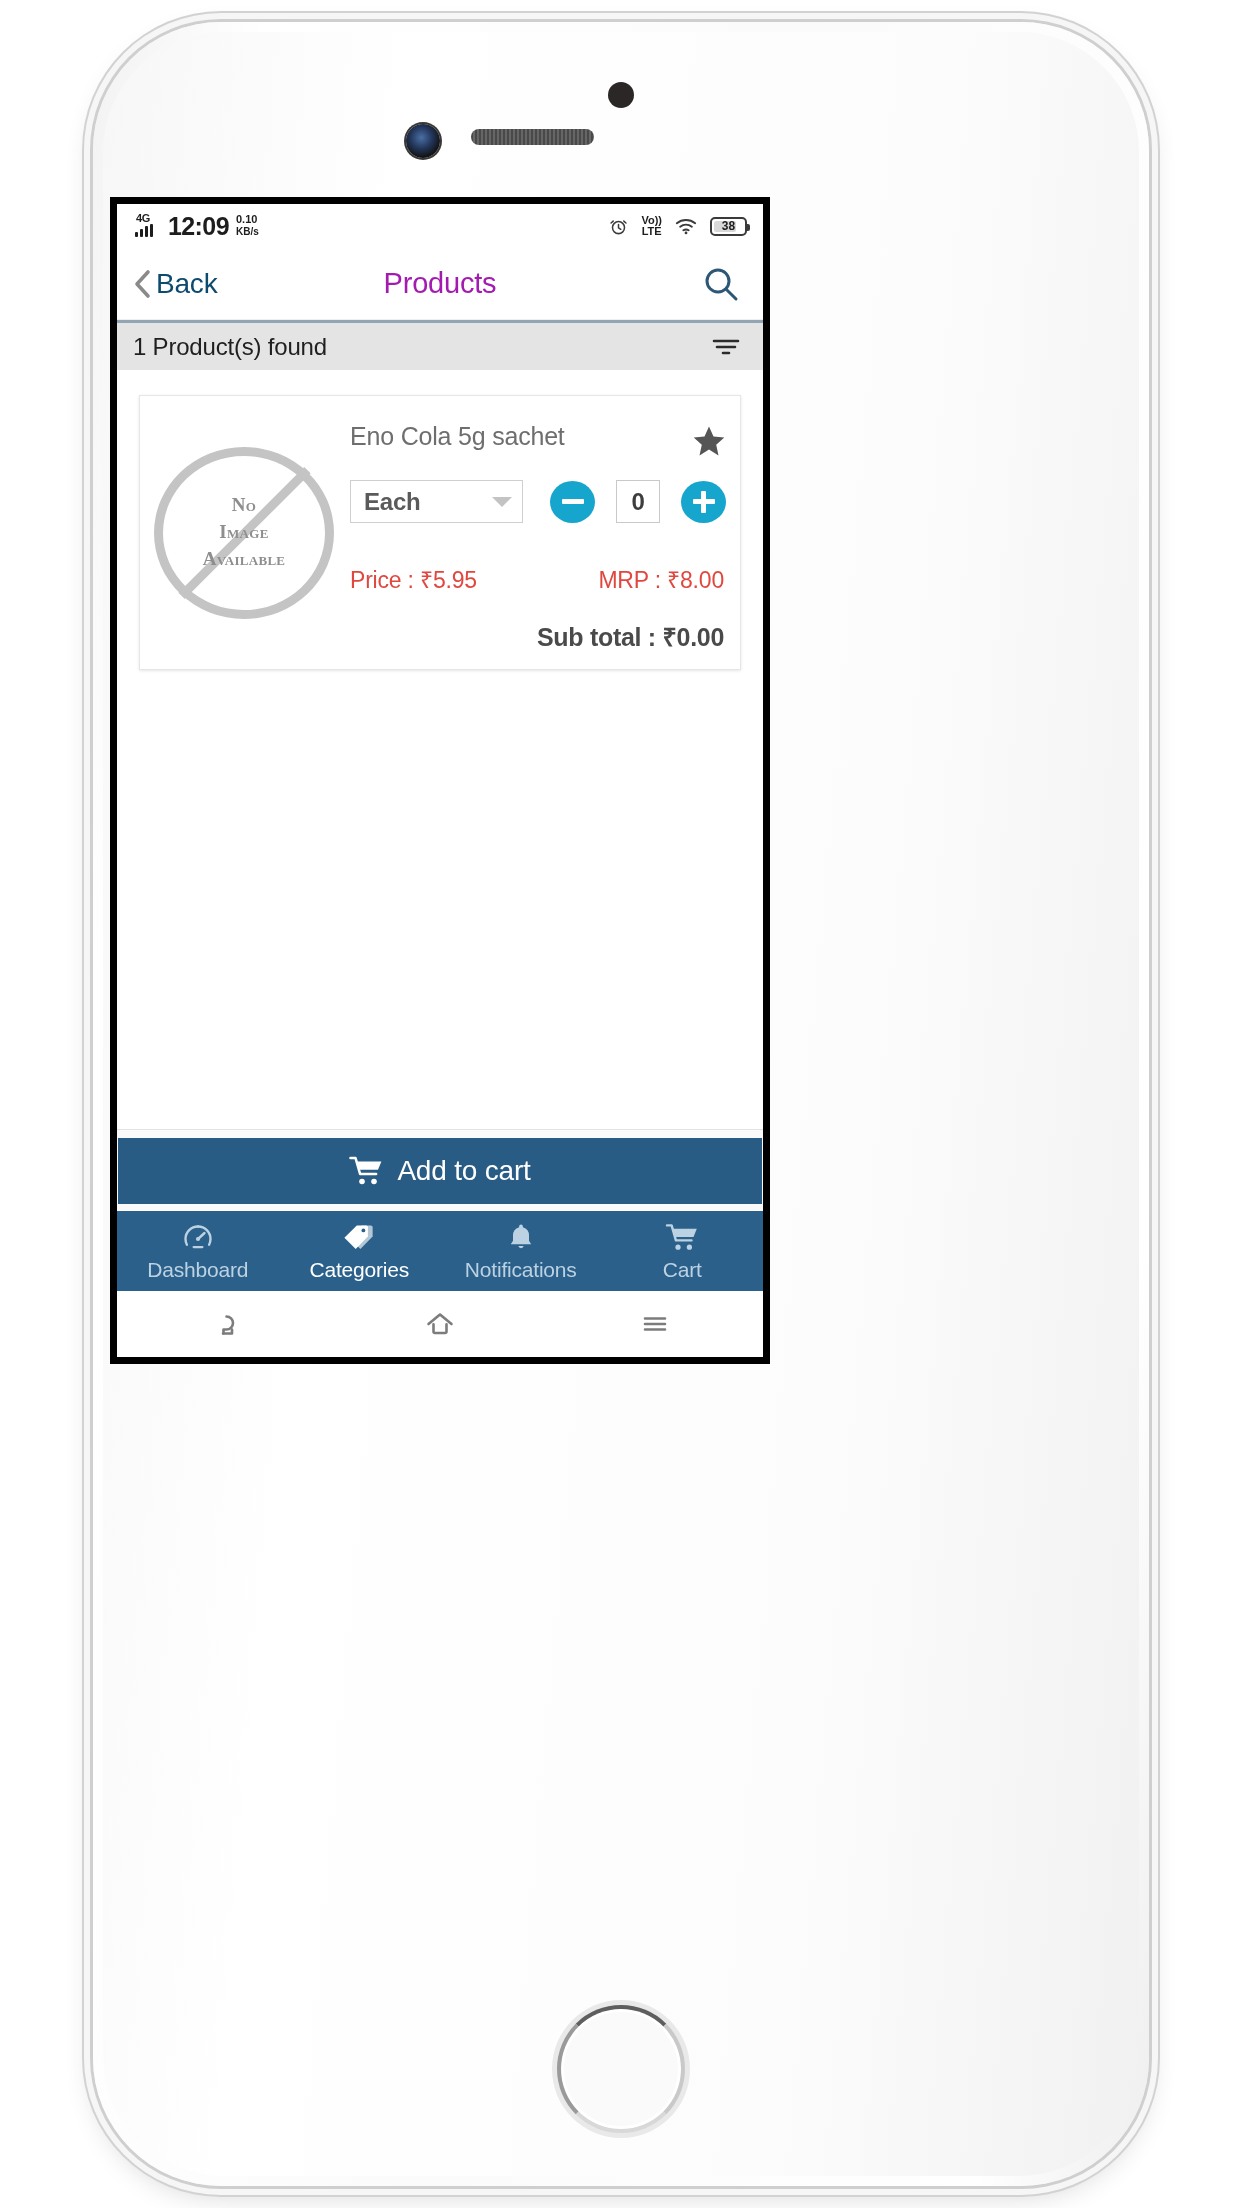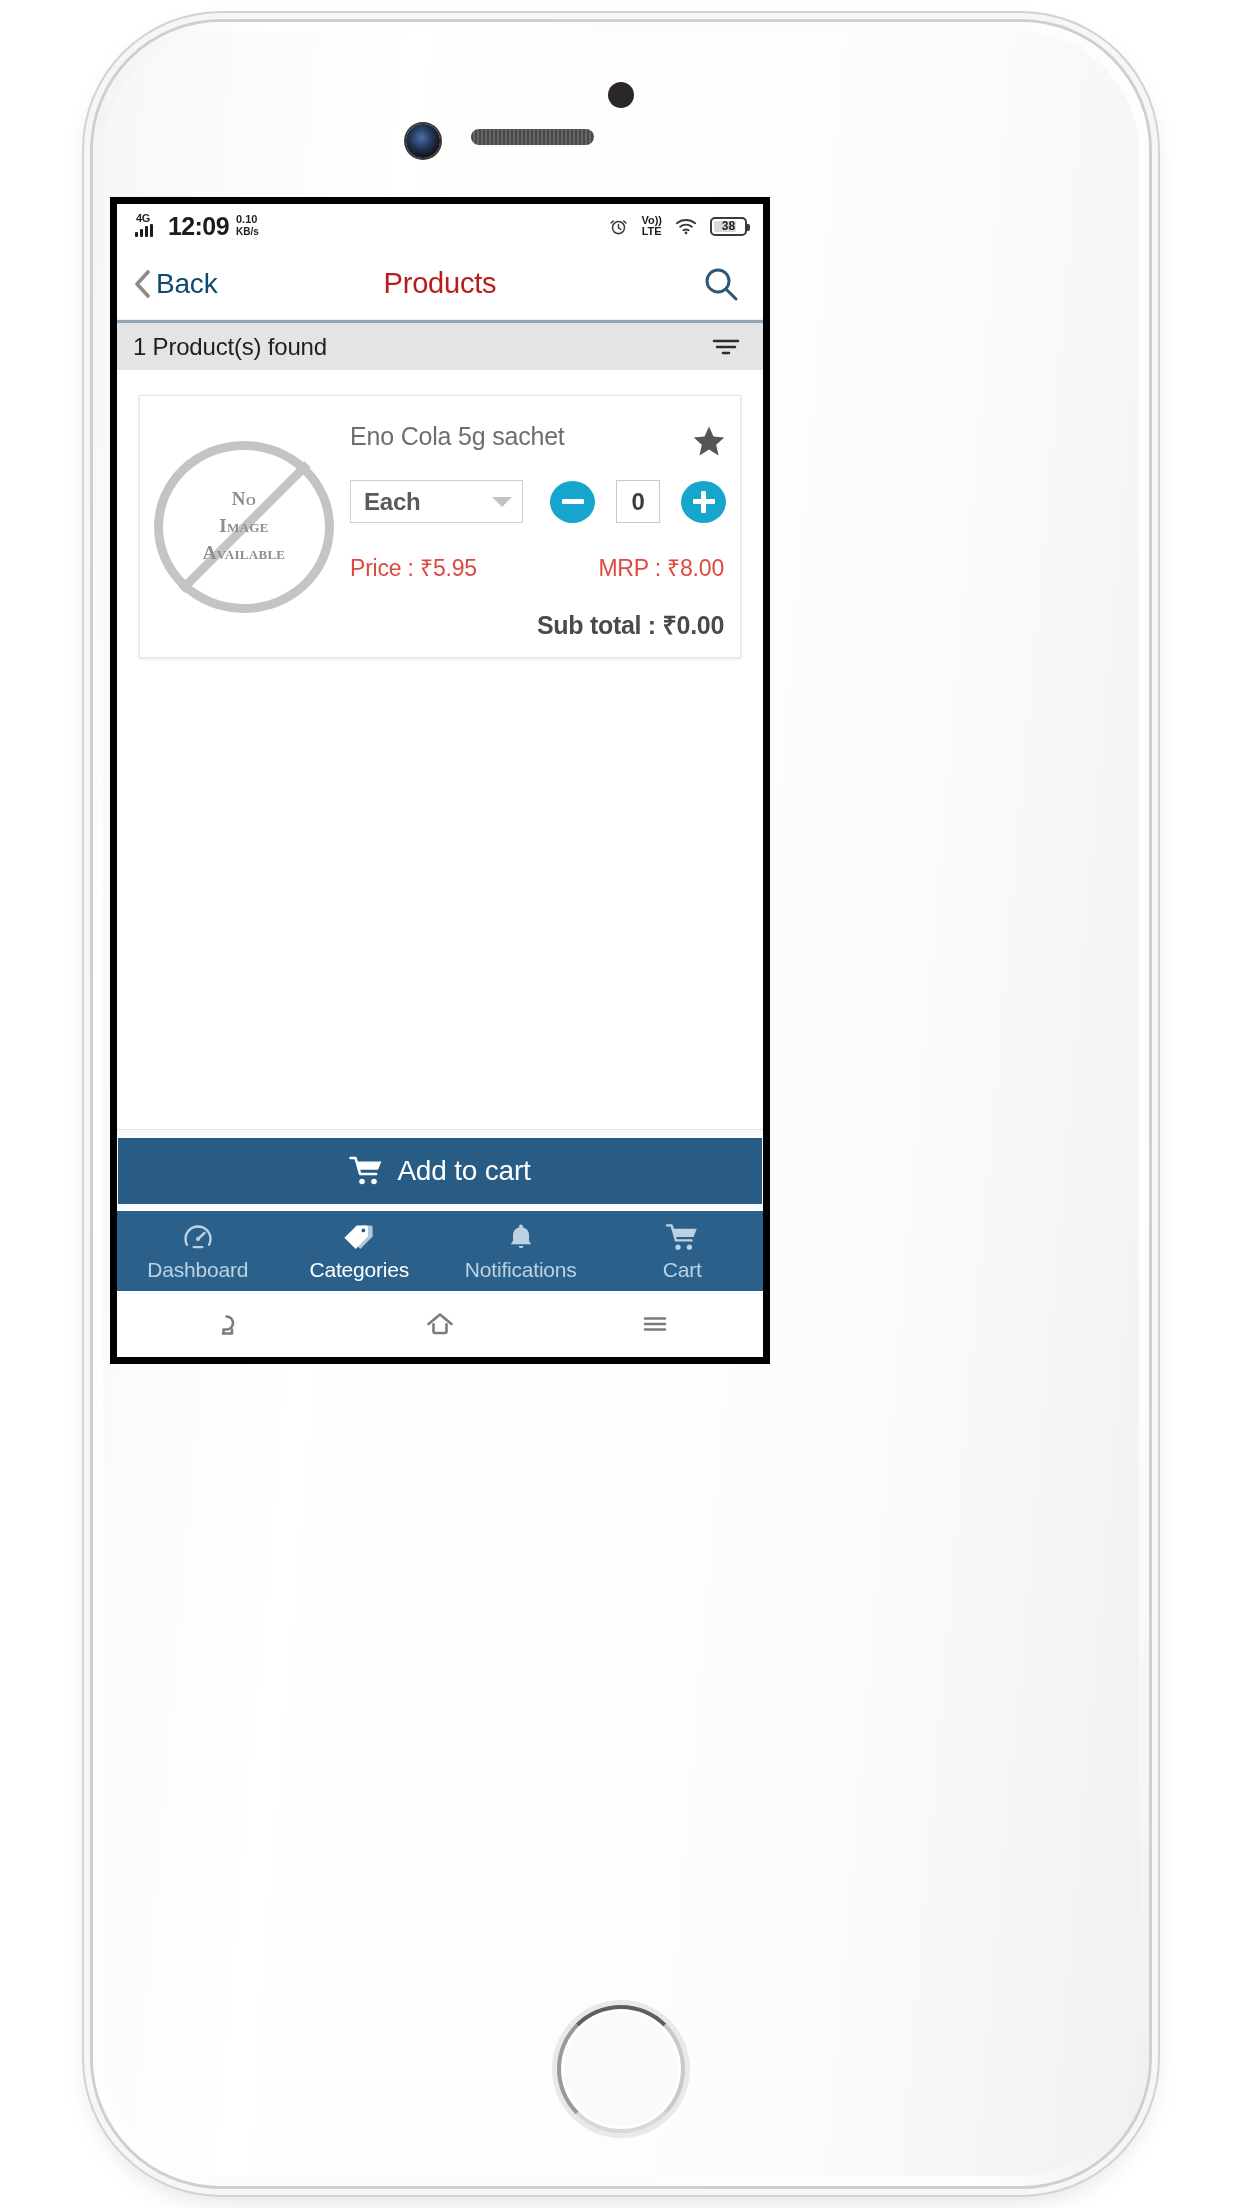--- a/index.html
+++ b/index.html
@@ -194,21 +194,21 @@
     padding: 0 22px 0 14px;
     box-sizing: border-box;
     position: relative;
     border-bottom: 1px solid #efefef;
   }
   #back-button { display: flex; align-items: center; gap: 3px; cursor: pointer; }
   #back-chevron { width: 22px; height: 30px; }
   #back-label { font-size: 28px; color: #0c4a6e; letter-spacing: -0.2px; }
   #header-title {
     position: absolute; left: 0; right: 0; text-align: center;
-    font-size: 29px; color: #b91c1c; letter-spacing: -0.2px;
+    font-size: 29px; color: #a21caf; letter-spacing: -0.2px;
     pointer-events: none;
   }
   #search-button { margin-left: auto; z-index: 2; cursor: pointer; display: flex; }
   .search-icon { width: 40px; height: 40px; }
 
   
   #filter-bar {
     flex: 0 0 50px;
     background: #e4e4e4;
     border-top: 3px solid #93a4b3;
@@ -310,21 +310,21 @@
     width: 45px; height: 43px;
     border: 1px solid #c9c9c9;
     margin-left: 21px;
     display: flex; align-items: center; justify-content: center;
     font-size: 24px; color: #3d3d3d;
     background: #ffffff;
     box-sizing: border-box;
     cursor: text;
   }
 
-  #price-row { display: flex; justify-content: space-between; align-items: center; margin-top: 28px; padding-right: 2px; }
+  #price-row { display: flex; justify-content: space-between; align-items: center; margin-top: 40px; padding-right: 2px; }
   .price-text { font-size: 23px; color: #e0483f; letter-spacing: -0.2px; }
   #subtotal-row { text-align: right; margin-top: 24px; padding-right: 2px; }
   #subtotal-text { font-size: 25px; font-weight: bold; color: #4a4a4a; letter-spacing: -0.3px; }
 
   
   #addcart-wrap {
     flex: 0 0 auto;
     background: #fafafa;
     border-top: 1px solid #e3e3e3;
     padding: 8px 0 6px;

